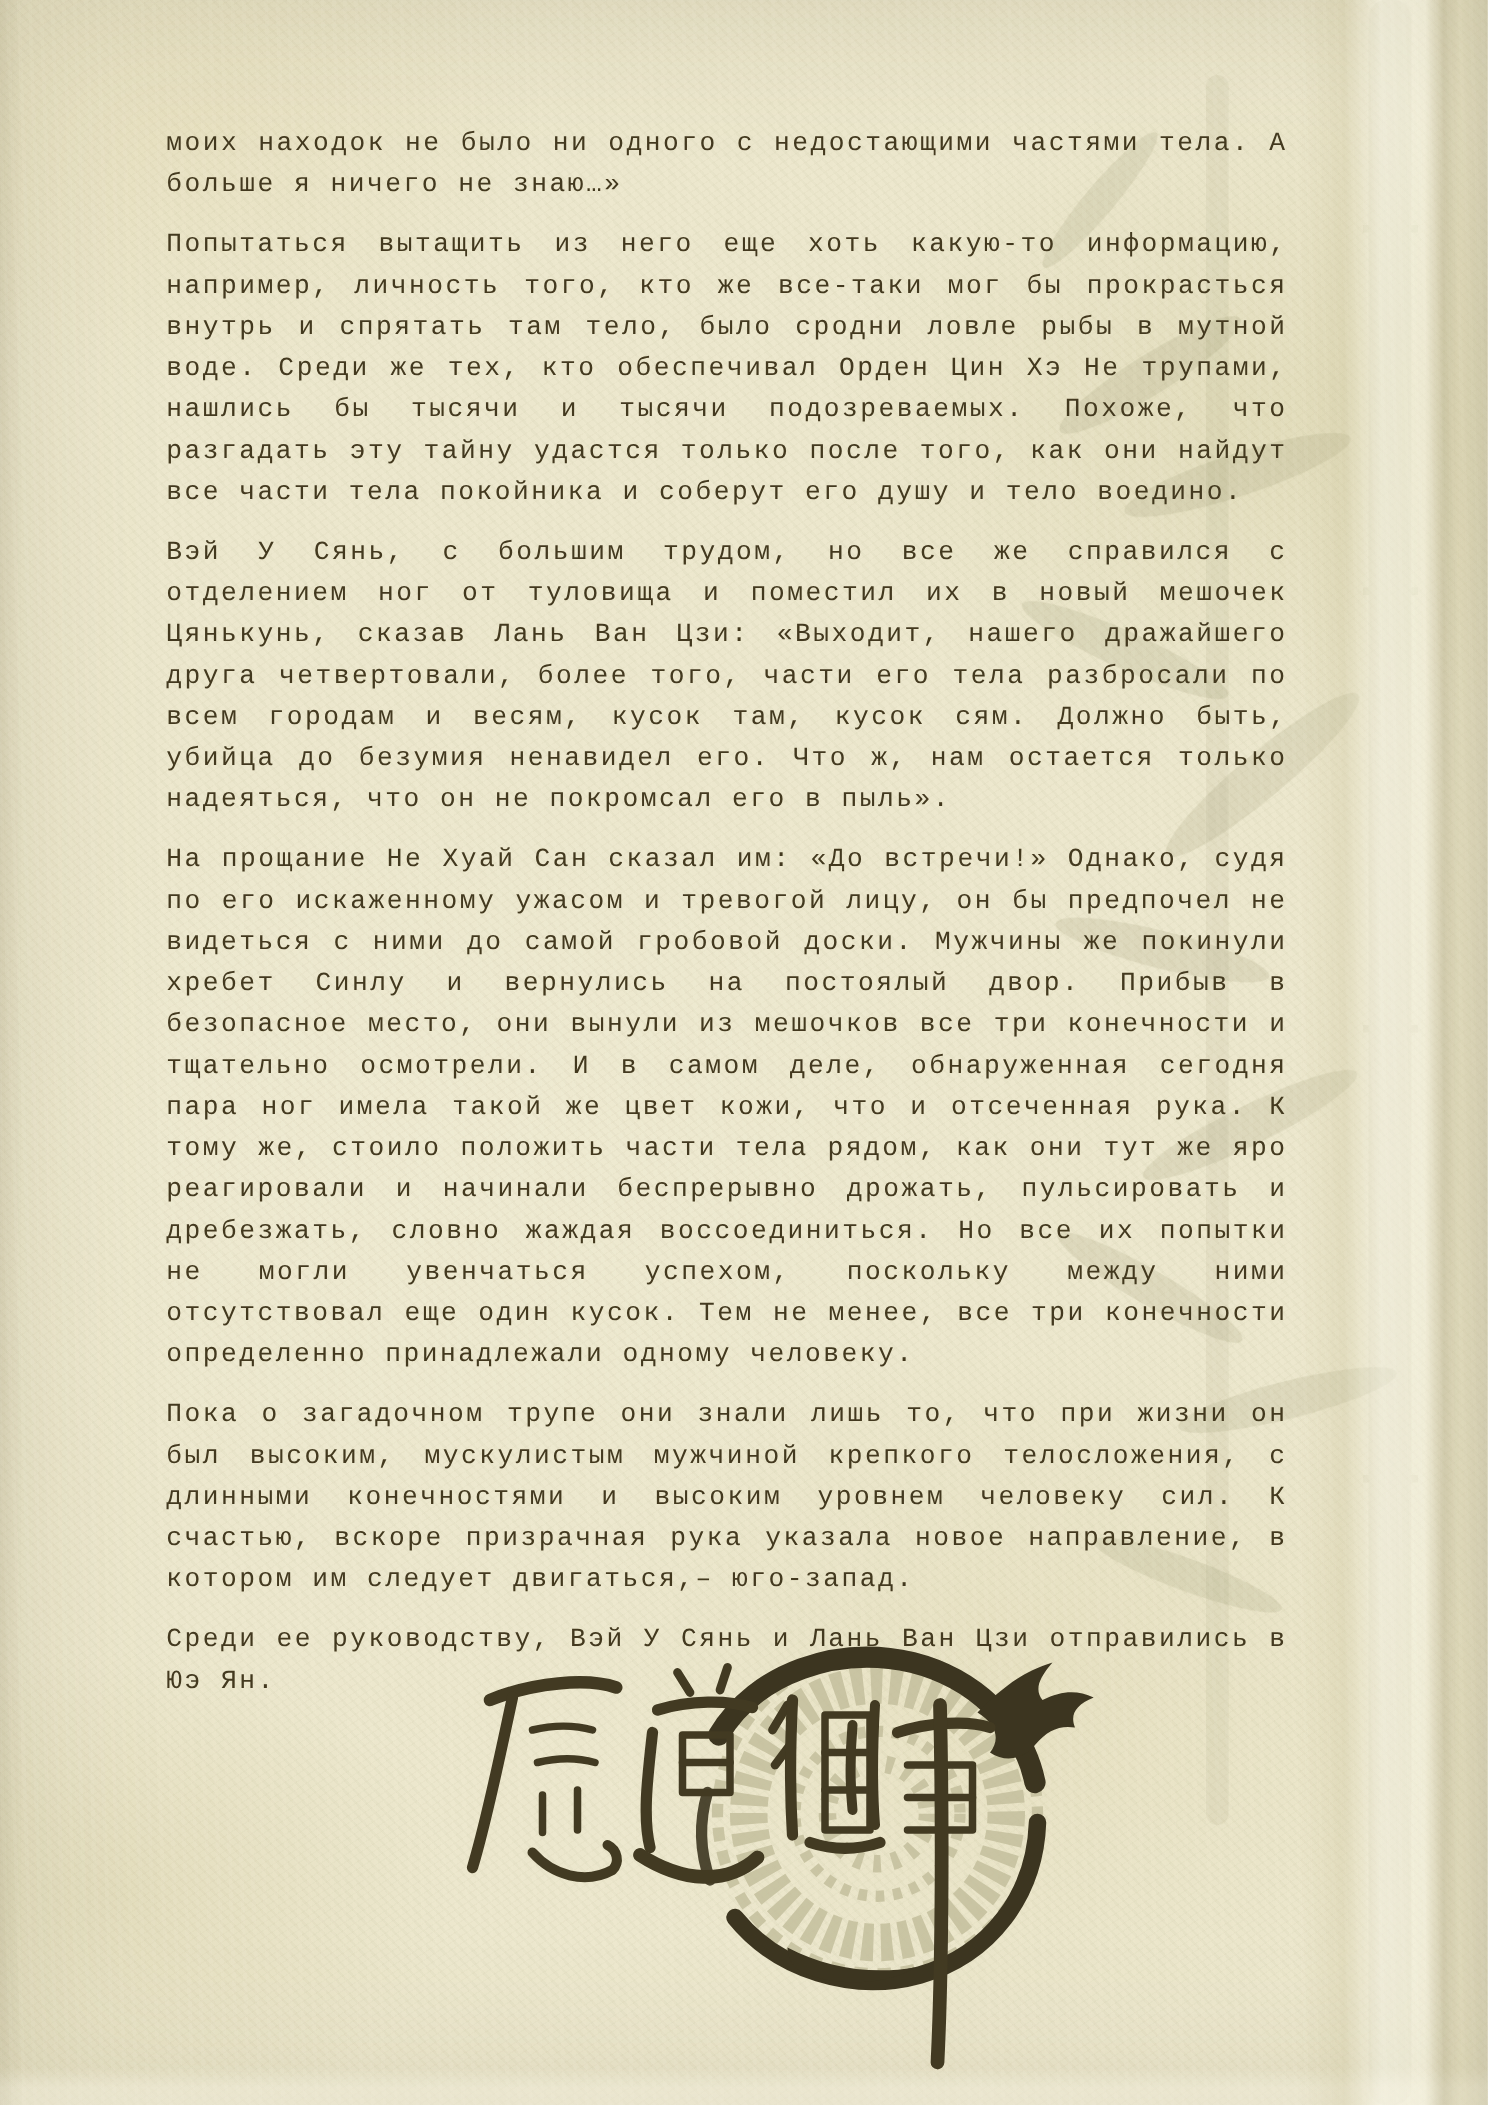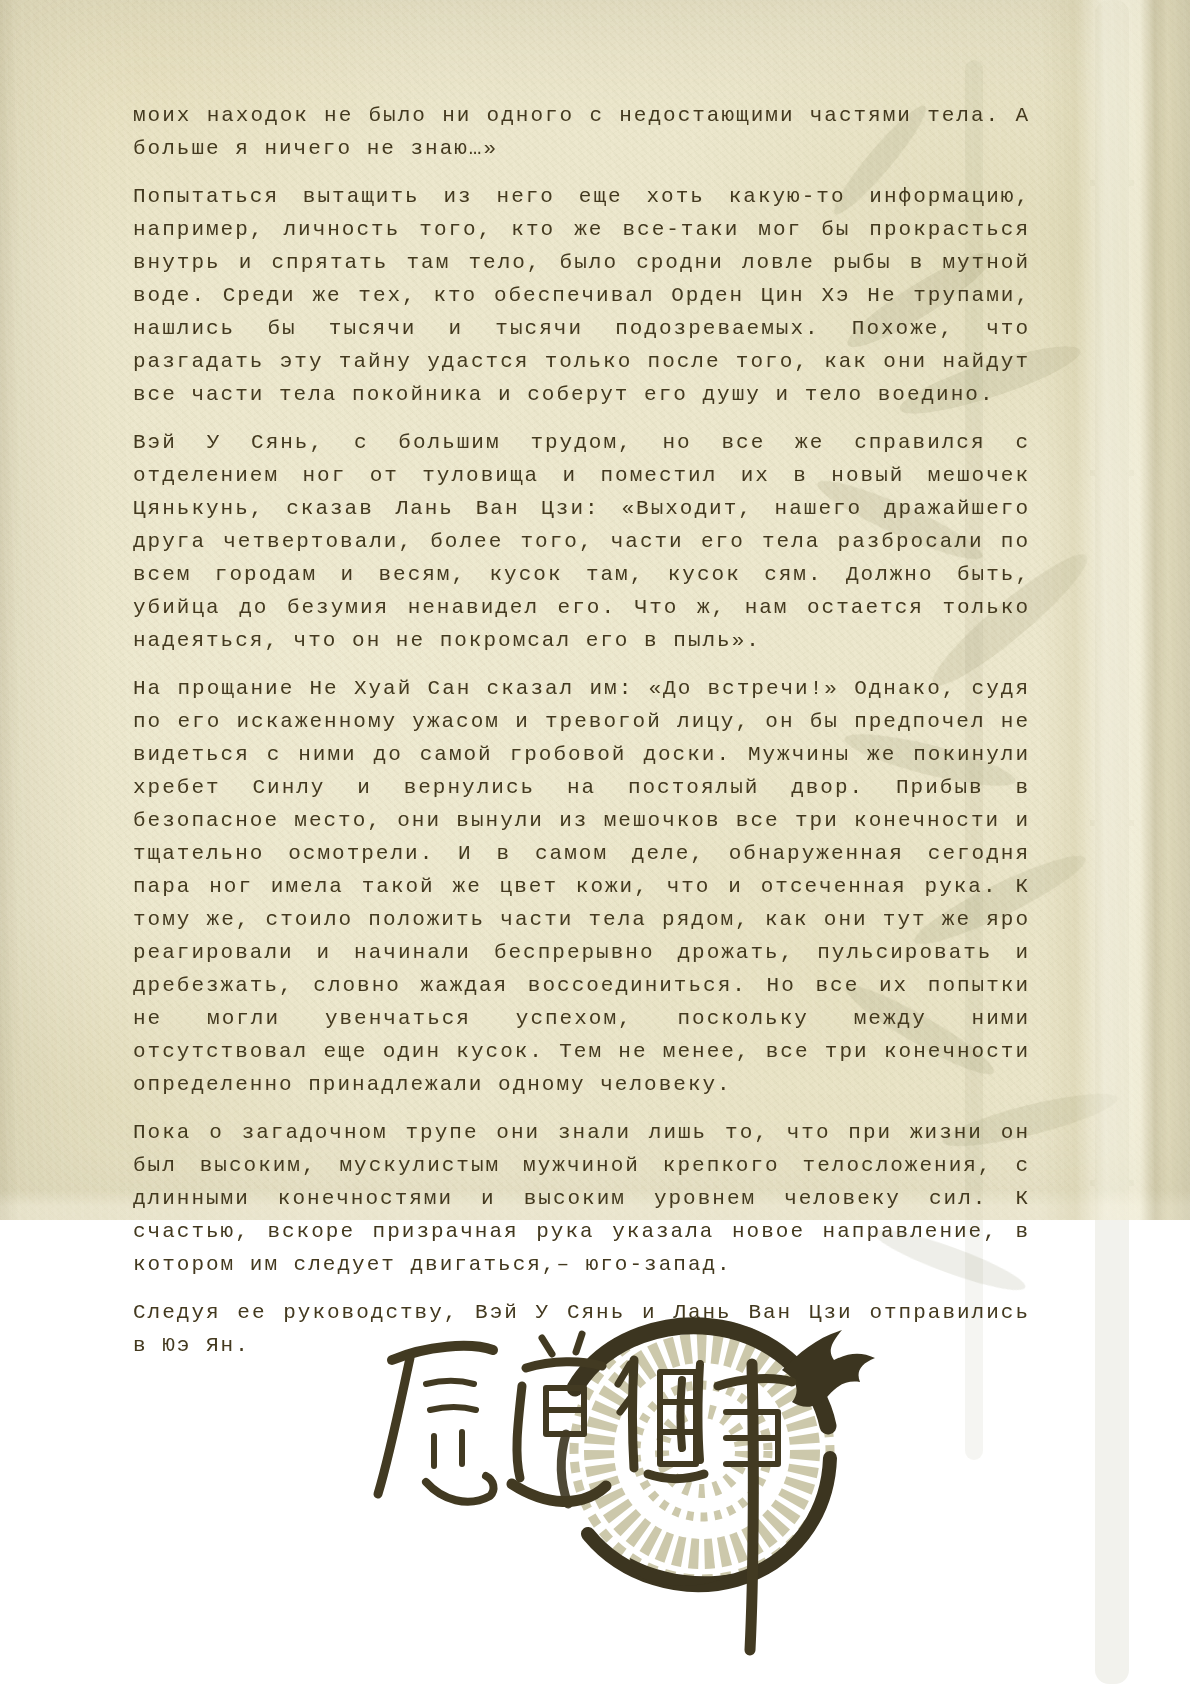--- a/index.html
+++ b/index.html
@@ -3,21 +3,21 @@
 <meta charset="utf-8">
 <style>
   html,body{margin:0;padding:0;}
   body{
     width:1190px;height:1684px;
     font-family:"Liberation Mono","DejaVu Sans Mono",monospace;
     overflow:hidden;
   }
   .page{
     position:relative;
-    width:1190px;height:1220px;
+    width:1190px;height:1684px;
     background:
       radial-gradient(ellipse 420px 300px at 12% 6%, rgba(228,220,184,.55), rgba(228,220,184,0) 70%),
       radial-gradient(ellipse 500px 380px at 85% 20%, rgba(214,208,166,.45), rgba(214,208,166,0) 70%),
       radial-gradient(ellipse 600px 420px at 30% 55%, rgba(240,236,212,.6), rgba(240,236,212,0) 75%),
       radial-gradient(ellipse 520px 400px at 70% 80%, rgba(222,215,176,.4), rgba(222,215,176,0) 70%),
       radial-gradient(ellipse 380px 280px at 8% 90%, rgba(215,208,168,.4), rgba(215,208,168,0) 70%),
       #ece7cd;
     box-shadow:inset 0 0 120px rgba(140,130,90,.25);
   }
   .grain{
@@ -88,21 +88,21 @@
 
   <div class="grain"></div>
   <div class="edge-strips"></div>
 
   <section class="text-block">
       <p>моих находок не было ни одного с недостающими частями тела. А больше я ничего не знаю…»</p>
       <p>Попытаться вытащить из него еще хоть какую-то информацию, например, личность того, кто же все-таки мог бы прокрасться внутрь и спрятать там тело, было сродни ловле рыбы в мутной воде. Среди же тех, кто обеспечивал Орден Цин Хэ Не трупами, нашлись бы тысячи и тысячи подозреваемых. Похоже, что разгадать эту тайну удастся только после того, как они найдут все части тела покойника и соберут его душу и тело воедино.</p>
       <p>Вэй У Сянь, с большим трудом, но все же справился с отделением ног от туловища и поместил их в новый мешочек Цянькунь, сказав Лань Ван Цзи: «Выходит, нашего дражайшего друга четвертовали, более того, части его тела разбросали по всем городам и весям, кусок там, кусок сям. Должно быть, убийца до безумия ненавидел его. Что ж, нам остается только надеяться, что он не покромсал его в пыль».</p>
       <p>На прощание Не Хуай Сан сказал им: «До встречи!» Однако, судя по его искаженному ужасом и тревогой лицу, он бы предпочел не видеться с ними до самой гробовой доски. Мужчины же покинули хребет Синлу и вернулись на постоялый двор. Прибыв в безопасное место, они вынули из мешочков все три конечности и тщательно осмотрели. И в самом деле, обнаруженная сегодня пара ног имела такой же цвет кожи, что и отсеченная рука. К тому же, стоило положить части тела рядом, как они тут же яро реагировали и начинали беспрерывно дрожать, пульсировать и дребезжать, словно жаждая воссоединиться. Но все их попытки не могли увенчаться успехом, поскольку между ними отсутствовал еще один кусок. Тем не менее, все три конечности определенно принадлежали одному человеку.</p>
       <p>Пока о загадочном трупе они знали лишь то, что при жизни он был высоким, мускулистым мужчиной крепкого телосложения, с длинными конечностями и высоким уровнем человеку сил. К счастью, вскоре призрачная рука указала новое направление, в котором им следует двигаться,– юго-запад.</p>
-      <p>Следуя ее руководству, Вэй У Сянь и Лань Ван Цзи отправились в Юэ Ян.</p>
+      <p>Среди ее руководству, Вэй У Сянь и Лань Ван Цзи отправились в Юэ Ян.</p>
     </section>
 
   <figure class="logo" aria-label="魔道祖师">
     <svg width="545" height="405" viewBox="0 0 545 405" aria-hidden="true">
 
       <g>
         <circle class="seal" cx="372" cy="183" r="128" stroke-width="9" stroke-dasharray="11 8"></circle>
         <circle class="seal" cx="372" cy="183" r="103" stroke-width="30" stroke-dasharray="9 6" opacity="0.55"></circle>
         <circle class="seal" cx="372" cy="183" r="66" stroke-width="9" stroke-dasharray="7 7"></circle>
         <circle class="seal" cx="372" cy="183" r="40" stroke-width="14" stroke-dasharray="6 9" opacity="0.5"></circle>

